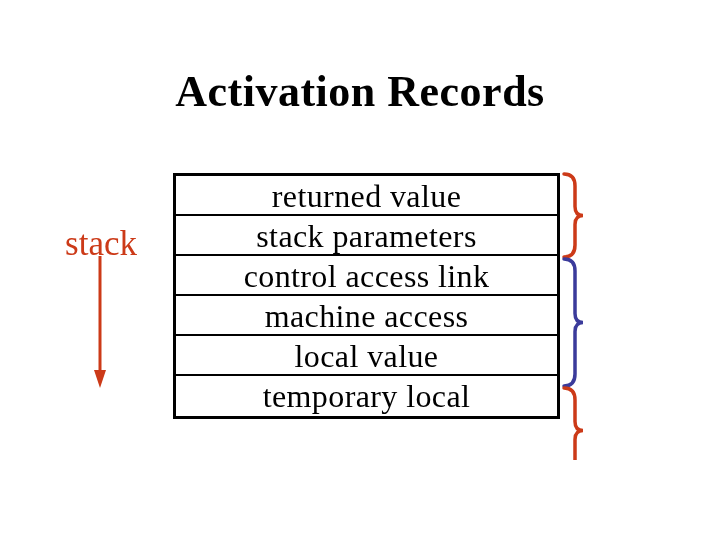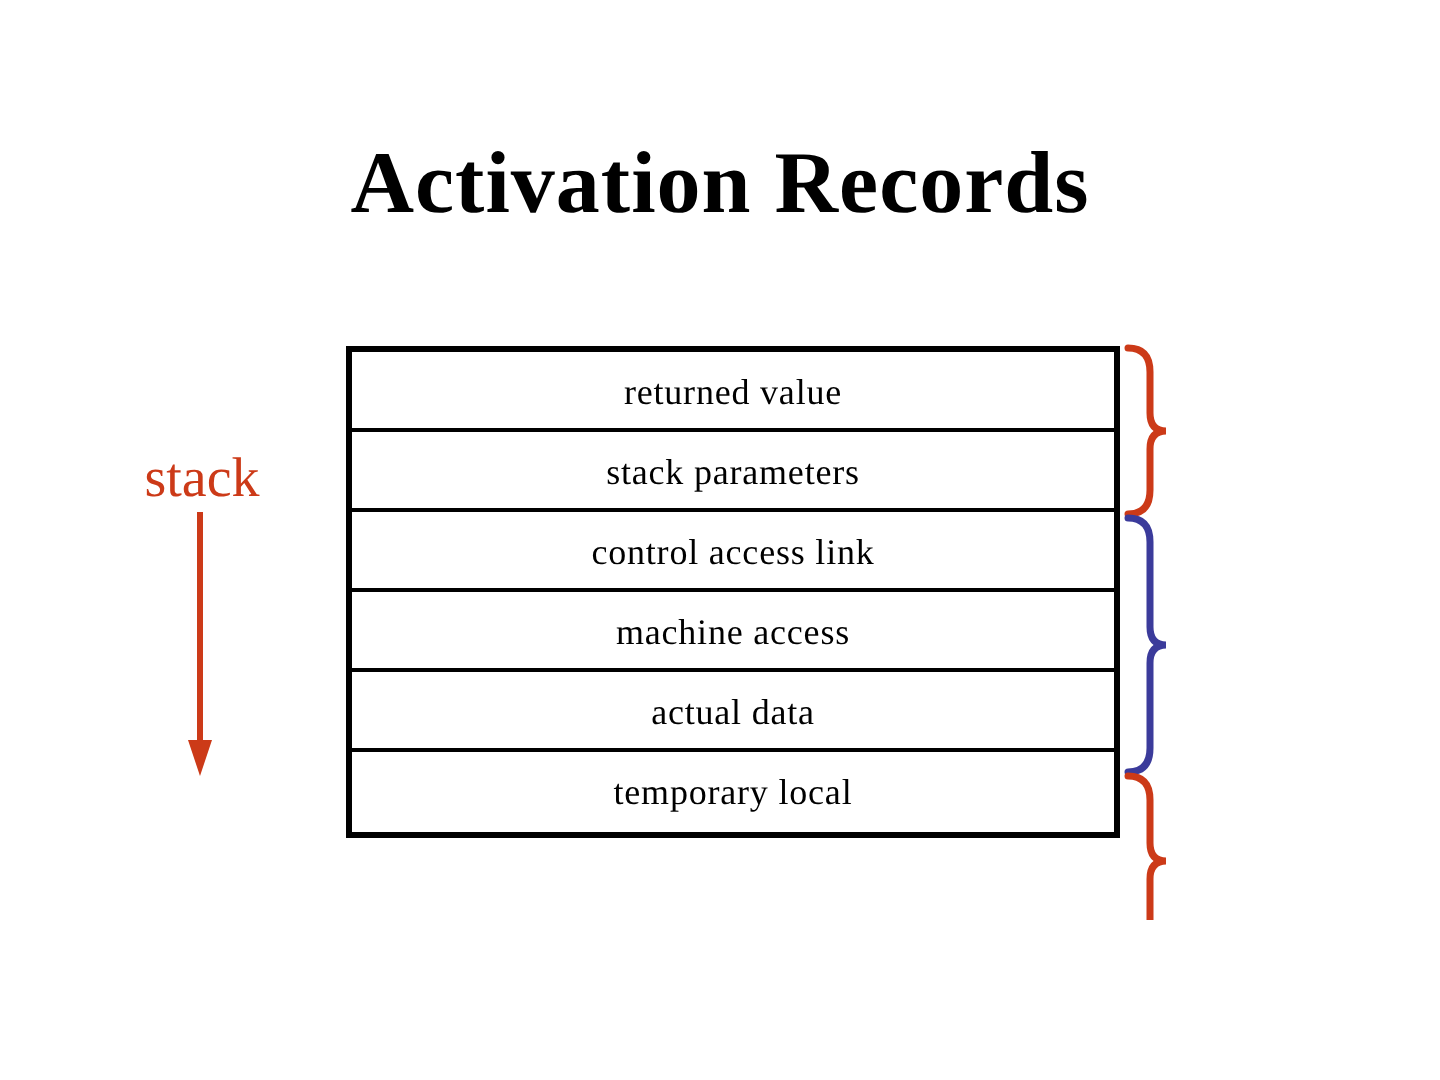--- a/index.html
+++ b/index.html
@@ -25,40 +25,40 @@
     font-weight: bold;
     letter-spacing: 0.5px;
     color: #000000;
   }
   .stack-label {
     position: absolute;
     top: 224px;
     left: 58px;
     width: 86px;
     text-align: center;
-    font-size: 28px;
+    font-size: 35px;
   }
   .stack-arrow {
     position: absolute;
     left: 88px;
     top: 250px;
   }
   .record-table {
     position: absolute;
     left: 173px;
     top: 173px;
     width: 387px;
     border: 3px solid #000000;
     background: #ffffff;
   }
   .record-row {
     height: 40px;
     line-height: 40px;
     text-align: center;
-    font-size: 18px;
+    font-size: 32px;
     letter-spacing: 0.4px;
     color: #000000;
     border-bottom: 2px solid #000000;
     background: #ffffff;
   }
   .record-row.thick { border-bottom-width: 5px; }
   .record-row:last-child { border-bottom: none; }
   .braces-svg {
     position: absolute;
     left: 560px;
@@ -86,21 +86,21 @@
   <svg class="stack-arrow" width="24" height="144" viewBox="0 0 24 144" id="stack-arrow-svg">
     <line x1="12" y1="6" x2="12" y2="124" stroke-width="3" stroke="#CC3A18"></line>
     <polygon points="6,120 18,120 12,138" fill="#CC3A18"></polygon>
   </svg>
 
   <div class="record-table" id="record-table">
       <div class="record-row">returned value</div>
       <div class="record-row">stack parameters</div>
       <div class="record-row">control access link</div>
       <div class="record-row">machine access</div>
-      <div class="record-row">actual data</div>
+      <div class="record-row">local value</div>
       <div class="record-row">temporary local</div>
     </div>
 
   <svg class="braces-svg" width="36" height="540" viewBox="0 0 36 540" id="braces-svg">
       <path d="M 4 174
           Q 15 174 15 186
           L 15 206.5
           Q 15 215.5 23 215.5
           Q 15 215.5 15 224.5
           L 15 245

